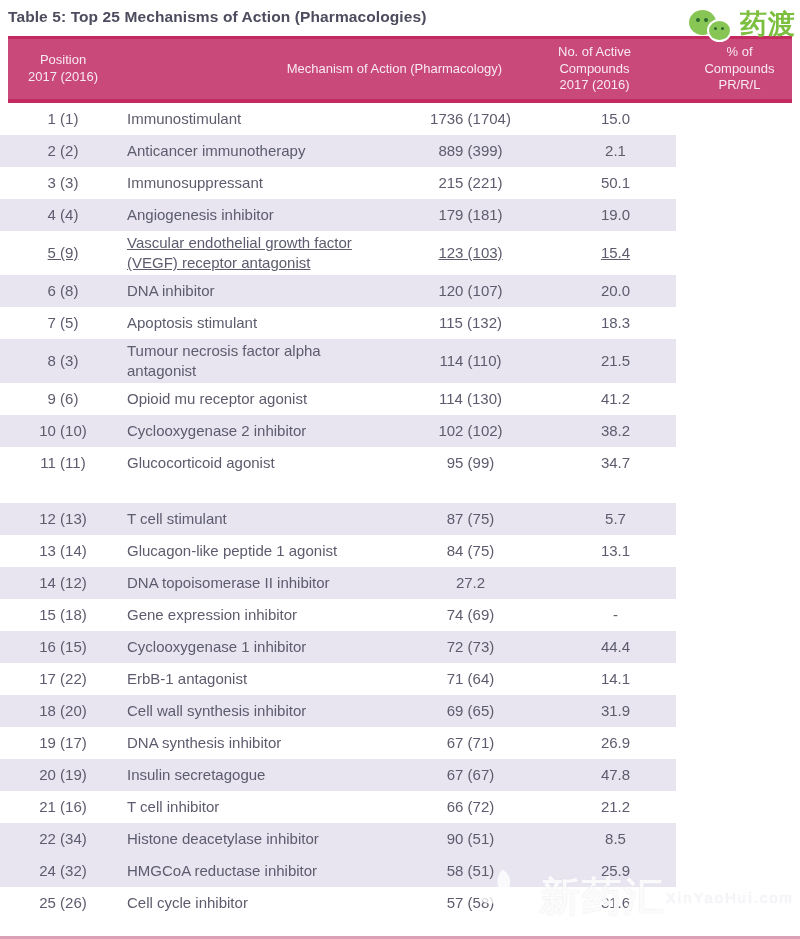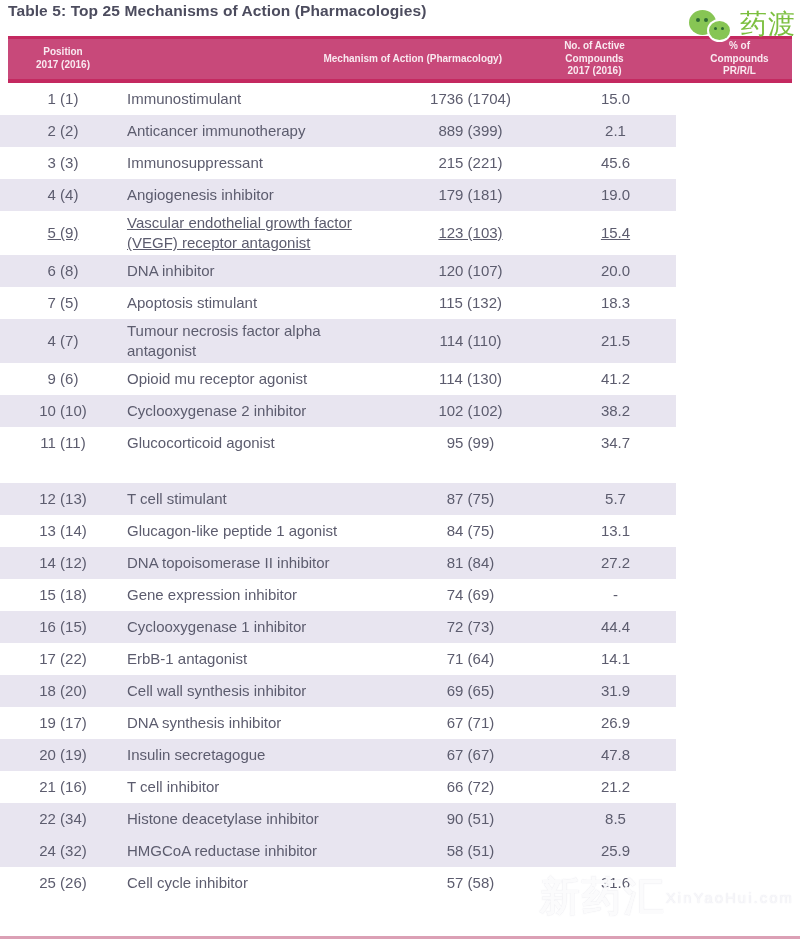--- a/index.html
+++ b/index.html
@@ -5,45 +5,45 @@
   * { margin: 0; padding: 0; box-sizing: border-box; }
   html, body { background: #ffffff; }
   body {
     width: 800px; height: 939px;
     font-family: "Liberation Sans", "DejaVu Sans", sans-serif;
     position: relative; overflow: hidden;
   }
   .page { width: 800px; height: 939px; position: relative; }
 
   
-  .title-bar { height: 36px; padding: 2px 0 0 8px; }
+  .title-bar { height: 36px; padding: 8px 0 0 8px; }
   .title { font-size: 15.5px; font-weight: bold; color: #4c4c5e; letter-spacing: .1px; }
 
   
   .brand { position: absolute; top: 4px; right: 4px; display: flex; align-items: center; z-index: 6; }
   .bubbles { position: relative; width: 52px; height: 40px; }
   .bubble { position: absolute; border-radius: 50%; background: #87c554; }
   .bubble.big { width: 27px; height: 25px; left: 3px; top: 6px; }
   .bubble.small { width: 21px; height: 19px; left: 23px; top: 17px; box-shadow: 0 0 0 2px #ffffff; }
   .eye { position: absolute; background: #2e6b33; border-radius: 50%; }
   .bubble.big .eye { width: 4px; height: 4px; top: 8px; }
   .bubble.big .eye.l { left: 7px; } .bubble.big .eye.r { left: 15px; }
   .bubble.small .eye { width: 3px; height: 3px; top: 6px; }
   .bubble.small .eye.l { left: 5px; } .bubble.small .eye.r { left: 12px; }
-  .brand-text { color: #7cbf3f; font-size: 27px; font-weight: normal; line-height: 1; margin-left: 2px; letter-spacing: 1px; }
+  .brand-text { color: #7cbf3f; font-size: 27px; font-weight: bold; line-height: 1; margin-left: 2px; letter-spacing: 1px; }
 
   
   .thead {
-    margin: 0 8px; height: 47px;
+    margin: 0 8px; height: 67px;
     background: #c8497a;
     border-top: 3px solid #c42960;
     border-bottom: 4px solid #c42960;
     display: grid; grid-template-columns: 110px 1fr 185px 105px;
     align-items: center;
-    color: #f9e9f0; font-size: 10px; font-weight: bold; line-height: 1.28;
+    color: #f9e9f0; font-size: 13px; font-weight: normal; line-height: 1.28;
   }
   .thead .th { white-space: pre-line; text-align: center; }
   .thead .th.mech { text-align: right; padding-left: 9px; }
 
   
   .tbody { width: 676px; position: relative; }
   .row {
     display: grid; grid-template-columns: 110px 1fr 185px 105px;
     padding: 2px 8px; min-height: 32px; align-items: center;
     font-size: 15px; color: #5c5c6e; background: #ffffff;
@@ -119,21 +119,21 @@
       <div class="row alt">
     <div class="cell">2  (2)</div>
     <div class="cell mech">Anticancer immunotherapy</div>
     <div class="cell">889  (399)</div>
     <div class="cell">2.1</div>
   </div>
       <div class="row">
     <div class="cell">3  (3)</div>
     <div class="cell mech">Immunosuppressant</div>
     <div class="cell">215  (221)</div>
-    <div class="cell">45.6</div>
+    <div class="cell">50.1</div>
   </div>
       <div class="row alt">
     <div class="cell">4  (4)</div>
     <div class="cell mech">Angiogenesis inhibitor</div>
     <div class="cell">179  (181)</div>
     <div class="cell">19.0</div>
   </div>
       <div class="row tall">
     <div class="cell">5  (9)</div>
     <div class="cell mech">Vascular endothelial growth factor (VEGF) receptor antagonist</div>
@@ -146,21 +146,21 @@
     <div class="cell">120  (107)</div>
     <div class="cell">20.0</div>
   </div>
       <div class="row">
     <div class="cell">7  (5)</div>
     <div class="cell mech">Apoptosis stimulant</div>
     <div class="cell">115  (132)</div>
     <div class="cell">18.3</div>
   </div>
       <div class="row alt">
-    <div class="cell">4  (7)</div>
+    <div class="cell">8  (3)</div>
     <div class="cell mech">Tumour necrosis factor alpha antagonist</div>
     <div class="cell">114  (110)</div>
     <div class="cell">21.5</div>
   </div>
       <div class="row">
     <div class="cell">9  (6)</div>
     <div class="cell mech">Opioid mu receptor agonist</div>
     <div class="cell">114  (130)</div>
     <div class="cell">41.2</div>
   </div>
@@ -185,21 +185,20 @@
   </div>
       <div class="row">
     <div class="cell">13  (14)</div>
     <div class="cell mech">Glucagon-like peptide 1 agonist</div>
     <div class="cell">84  (75)</div>
     <div class="cell">13.1</div>
   </div>
       <div class="row alt">
     <div class="cell">14  (12)</div>
     <div class="cell mech">DNA topoisomerase II inhibitor</div>
-    <div class="cell">81  (84)</div>
     <div class="cell">27.2</div>
   </div>
       <div class="row">
     <div class="cell">15  (18)</div>
     <div class="cell mech">Gene expression inhibitor</div>
     <div class="cell">74  (69)</div>
     <div class="cell">-</div>
   </div>
       <div class="row alt">
     <div class="cell">16  (15)</div>

